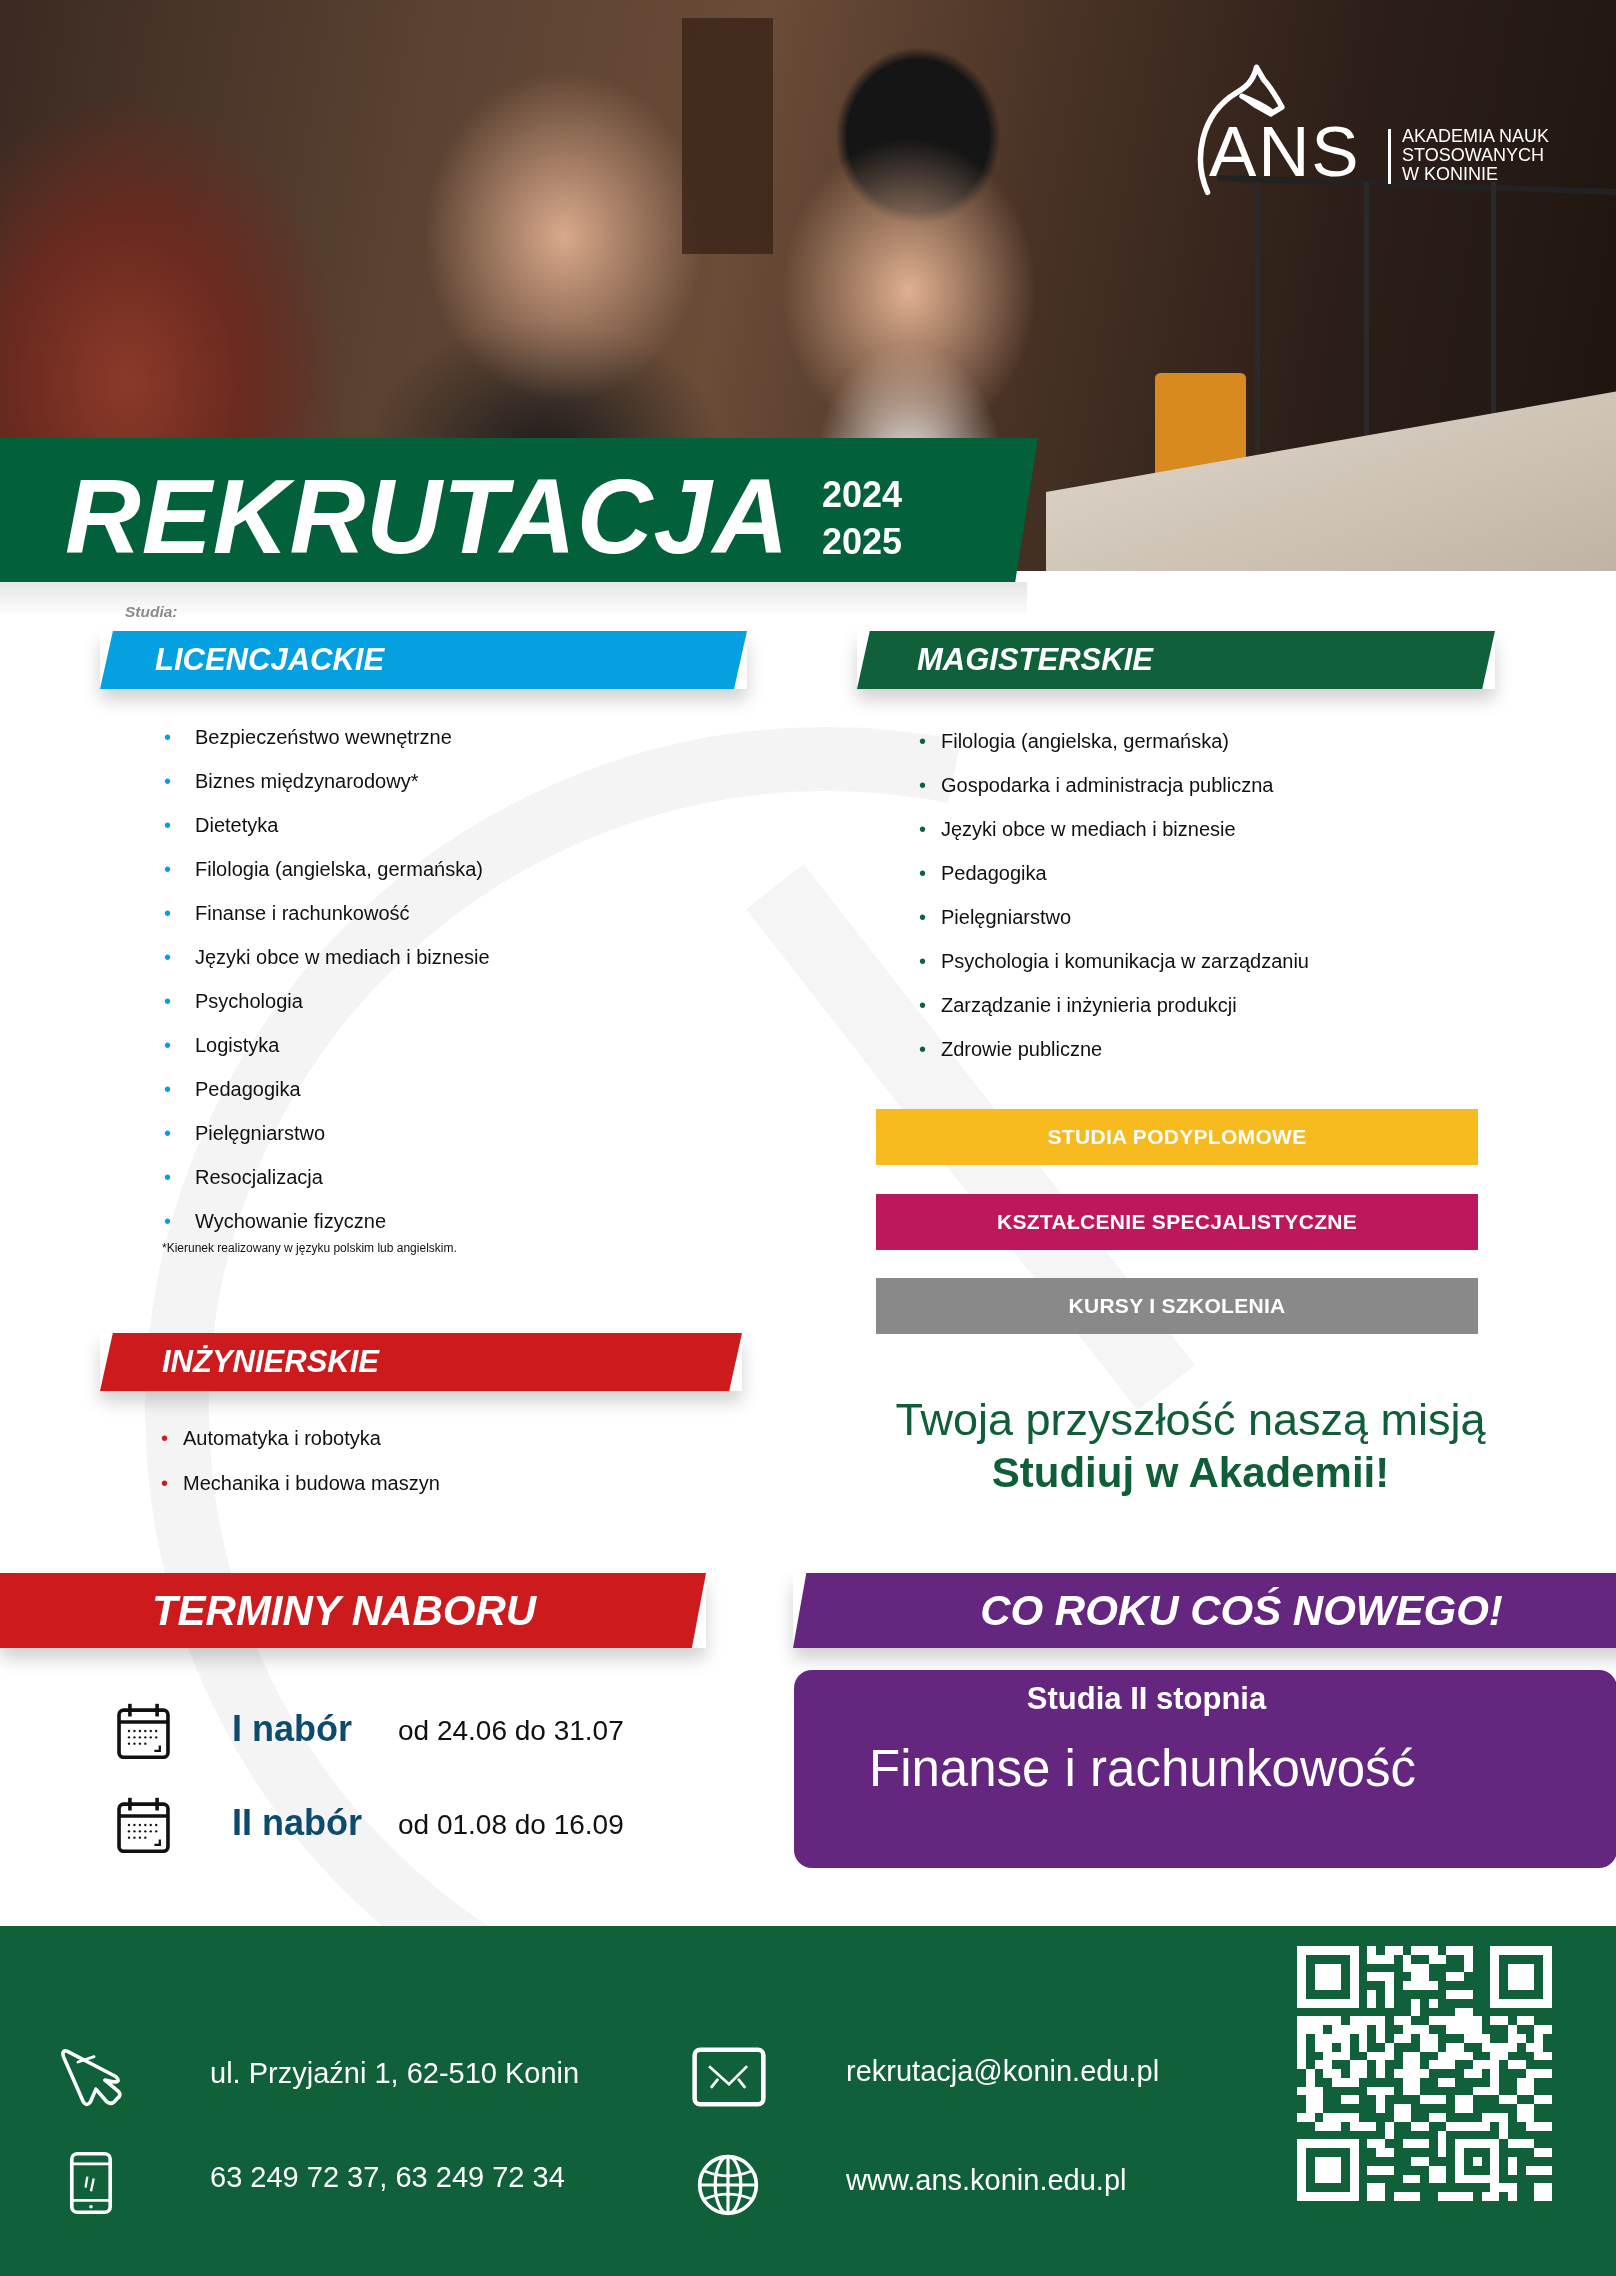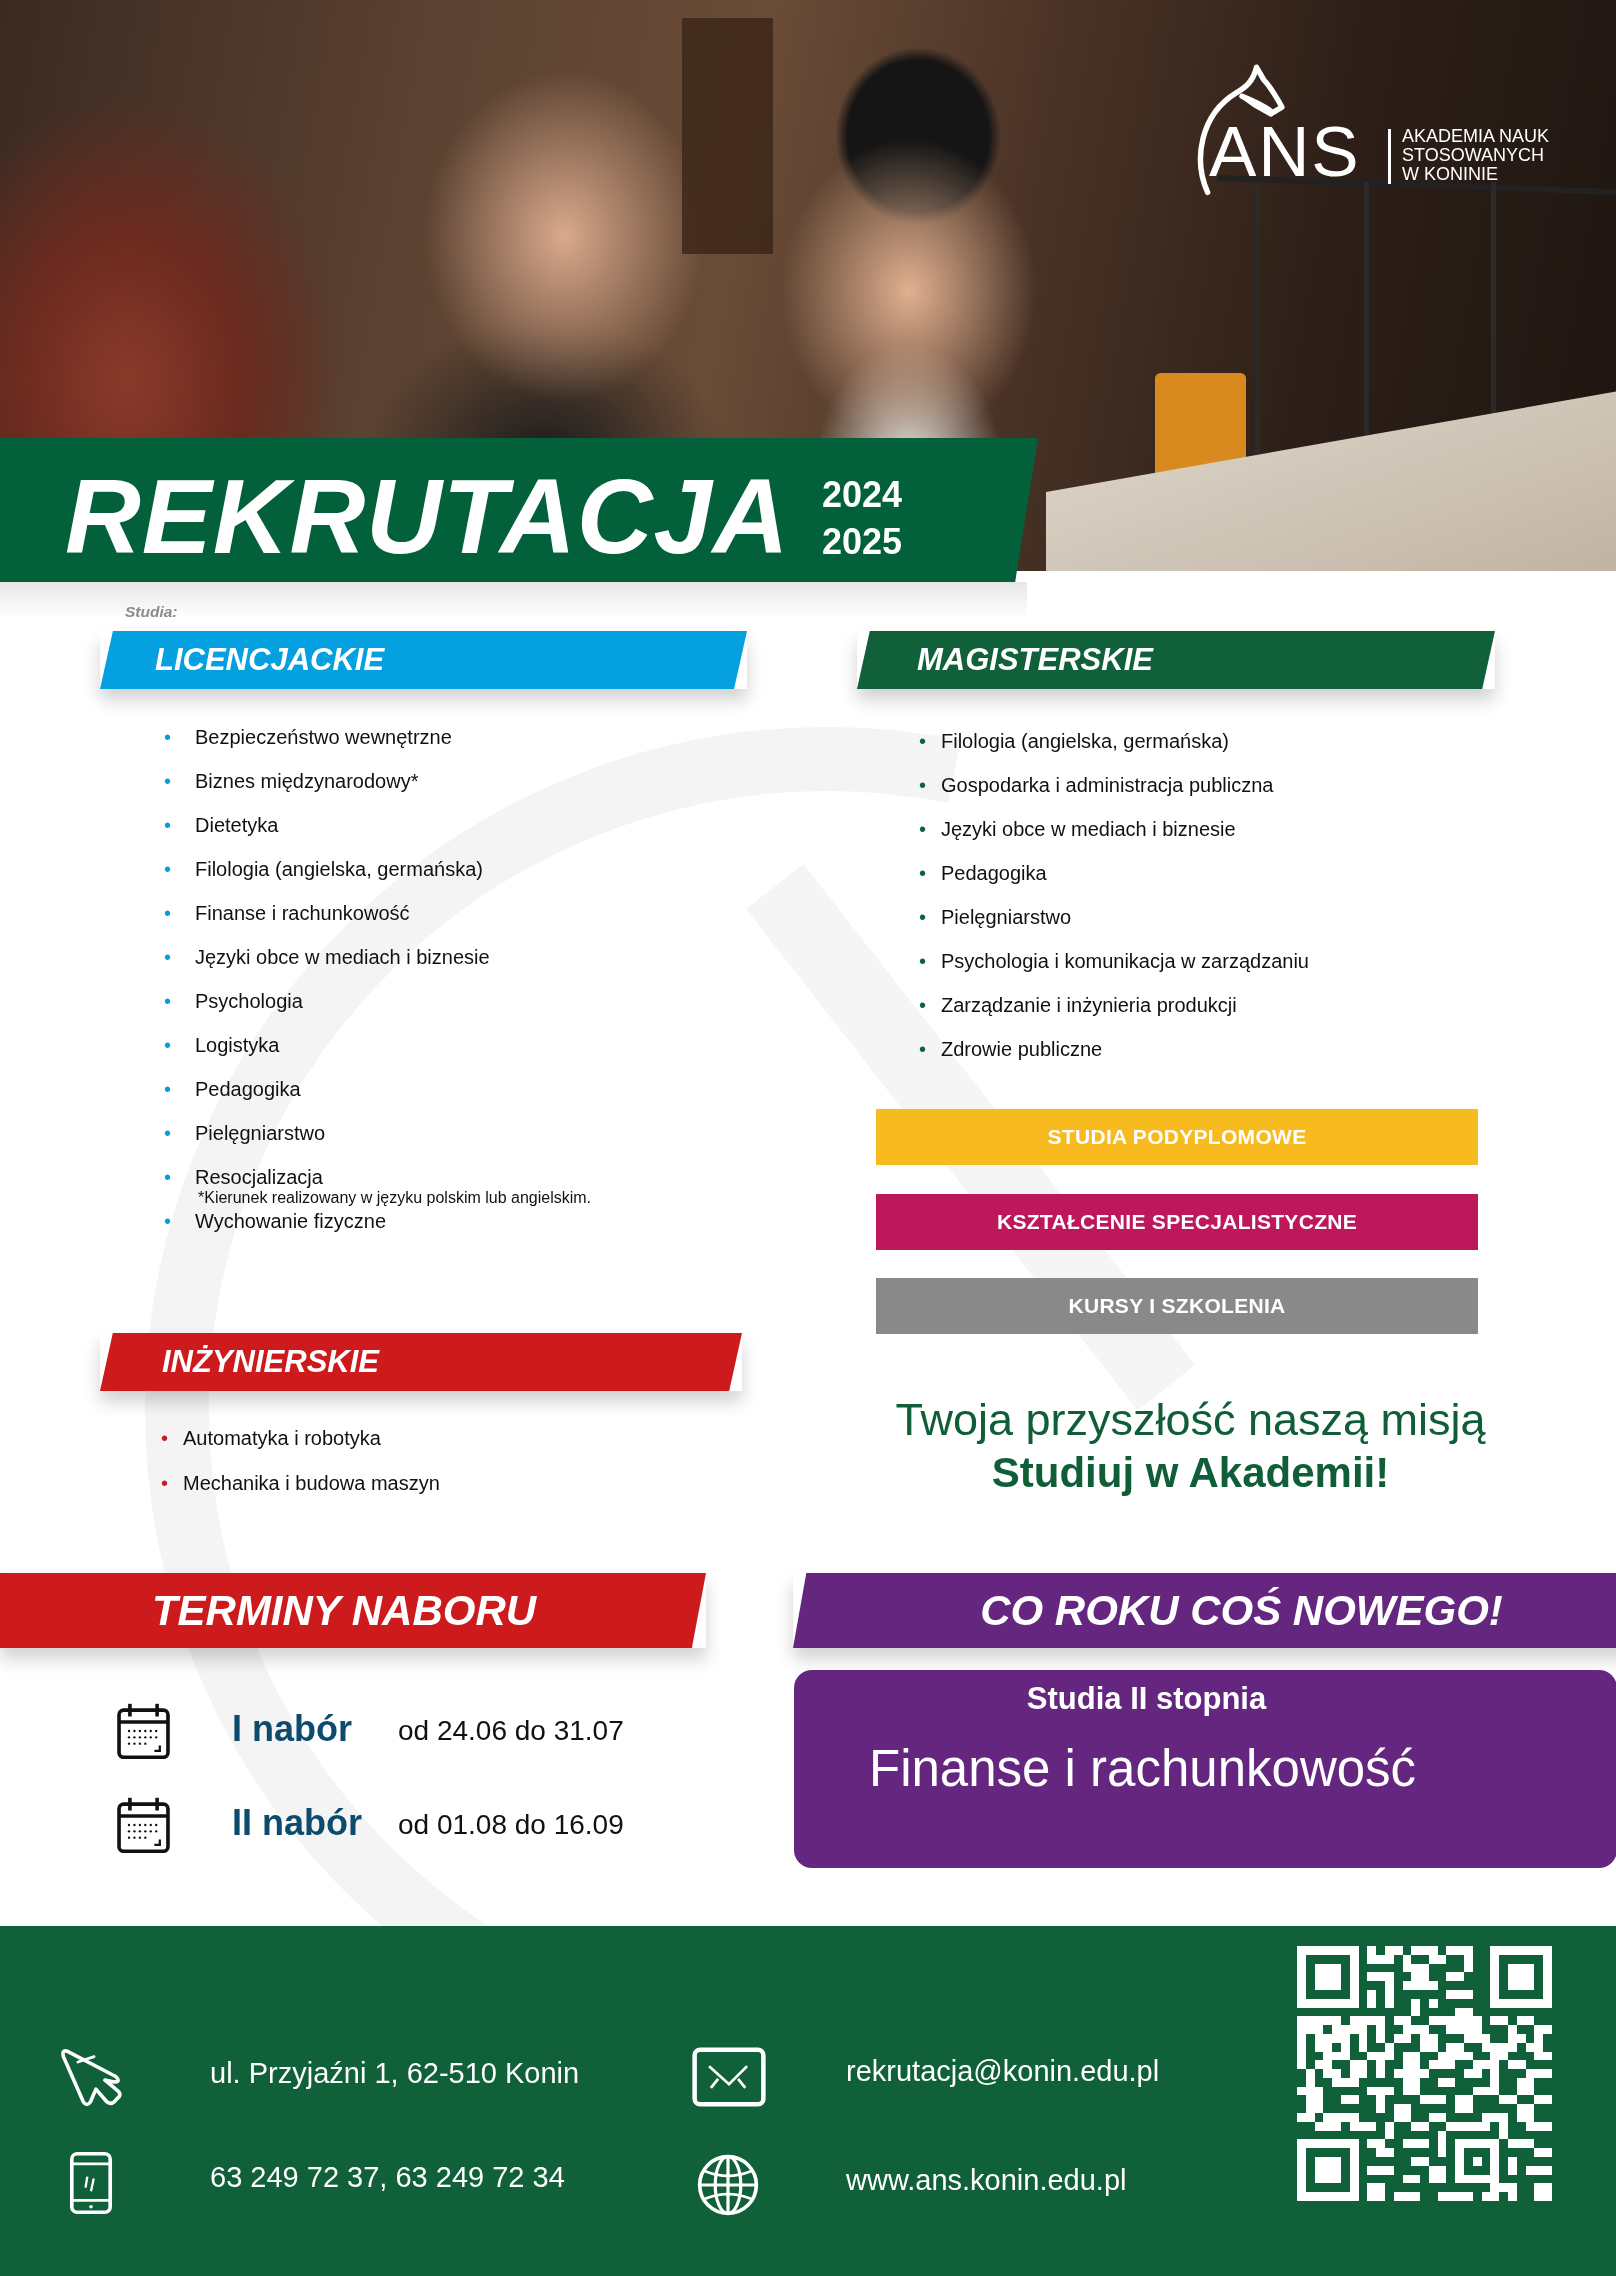--- a/index.html
+++ b/index.html
@@ -79,21 +79,21 @@
   .lic-list { left: 195px; top: 726px; }
   .lic-list li { height: 44px; }
   .lic-list .dot { color: #04a0e0; }
   .mag-list { left: 941px; top: 730px; }
   .mag-list li { height: 44px; }
   .mag-list .dot { color: #10603a; left: -22px !important; }
   .inz-list { left: 183px; top: 1427px; }
   .inz-list li { height: 45px; }
   .inz-list .dot { color: #cc1a1d; left: -22px !important; }
 
-  .footnote { position: absolute; left: 162px; top: 1189px; font-size: 16px; color: #111; margin-left: 36px; }
+  .footnote { position: absolute; left: 162px; top: 1241px; font-size: 12px; color: #111; }
 
   
   .cbtn { position: absolute; left: 876px; width: 602px; height: 56px; color: #fff; font-weight: 700; font-size: 21px; text-align: center; line-height: 56px; letter-spacing: 0.3px; }
   .b-pod { top: 1109px; background: #f8bb1f; }
   .b-ksz { top: 1194px; background: #be185d; }
   .b-kur { top: 1278px; background: #898989; }
 
   
   .slogan1 { position: absolute; left: 836px; top: 1394px; width: 709px; text-align: center; font-size: 45px; color: #0f5e37; }
   .slogan2 { position: absolute; left: 836px; top: 1449px; width: 709px; text-align: center; font-size: 42px; color: #0f5e37; font-weight: 700; }

